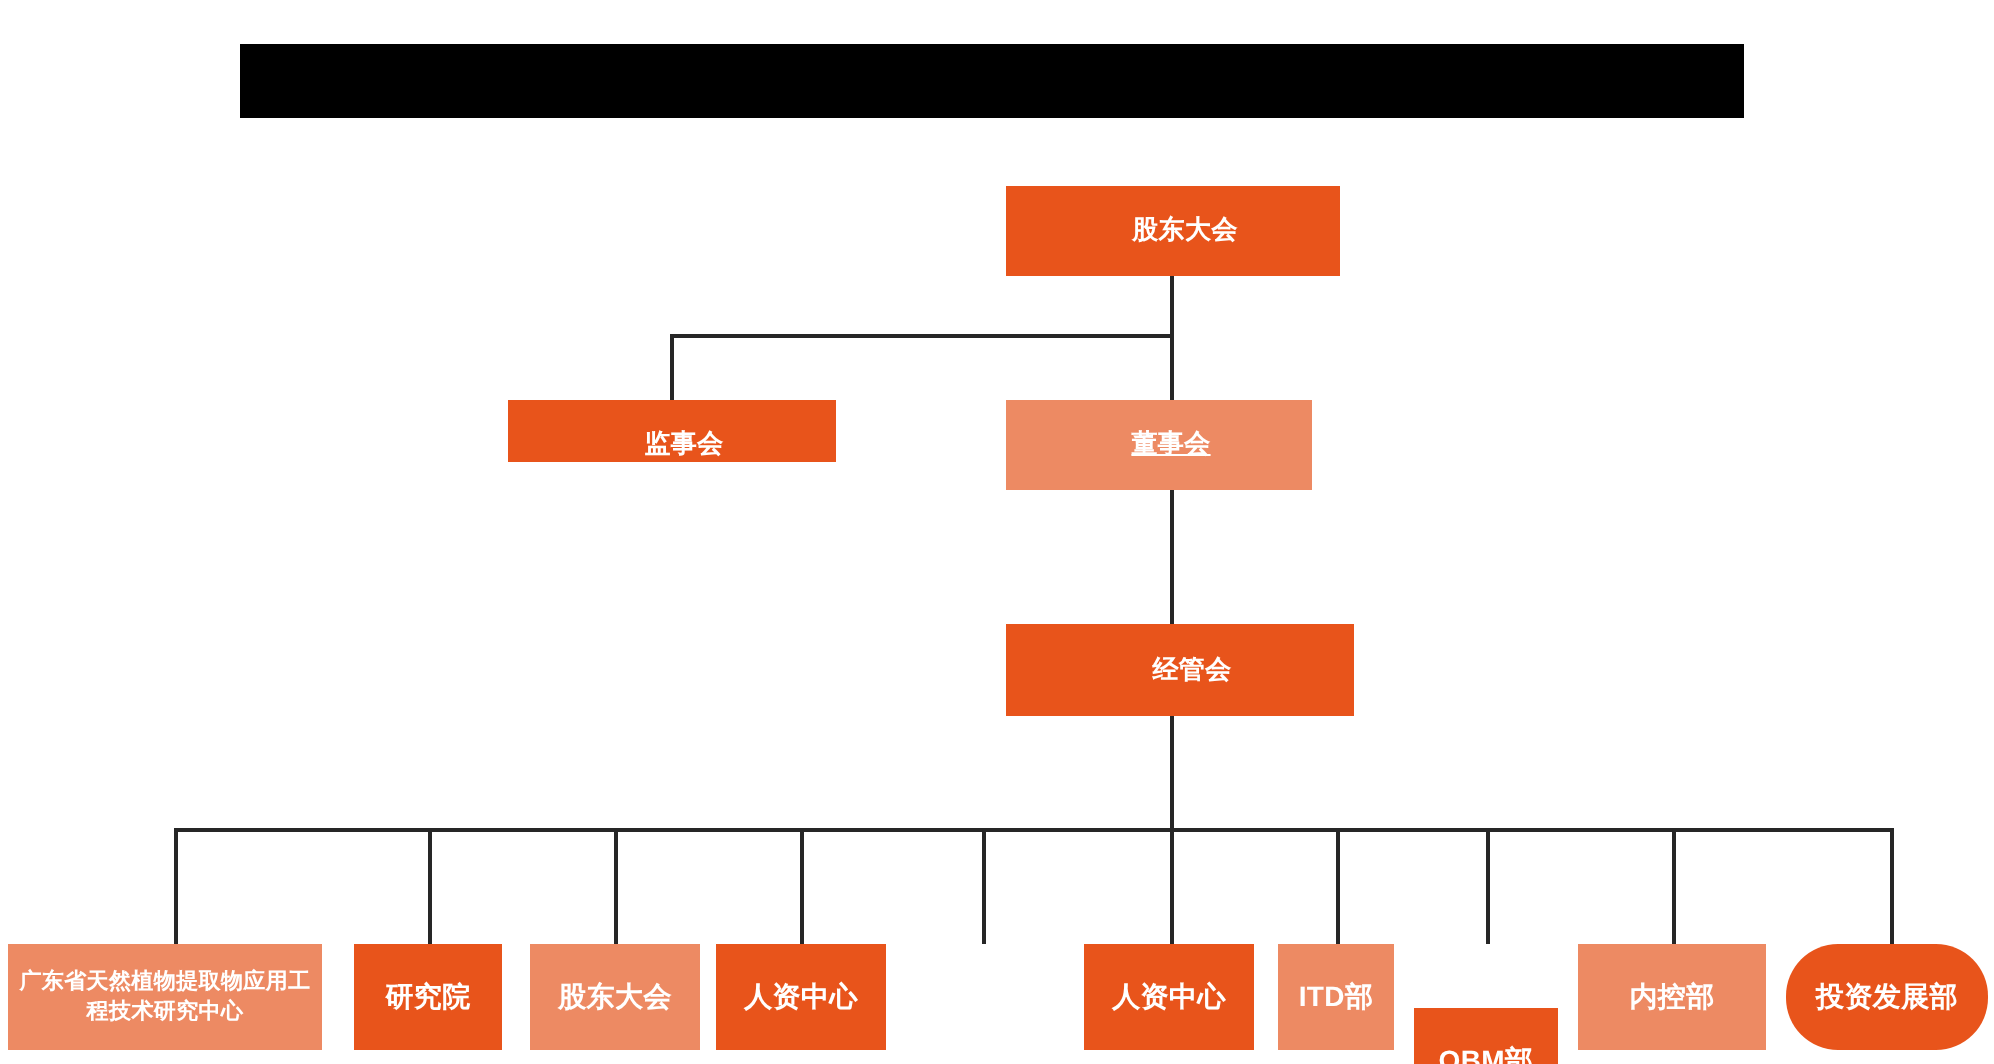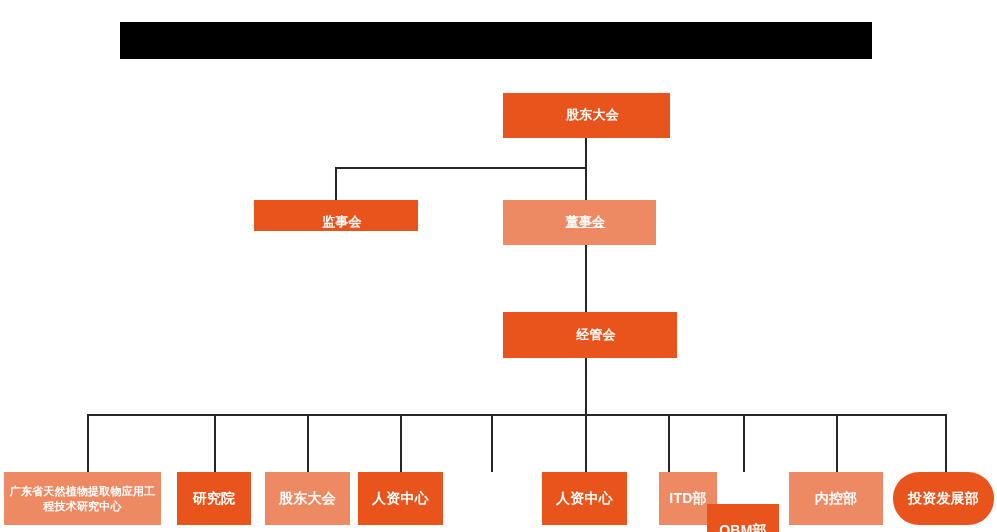--- a/index.html
+++ b/index.html
@@ -111,21 +111,21 @@
   </div>
   <div class="node light lvl-dept" style="left:265px; top:472px; width:85px; height:53px;">
     <span>股东大会</span>
   </div>
   <div class="node dark lvl-dept" style="left:358px; top:472px; width:85px; height:53px;">
     <span>人资中心</span>
   </div>
   <div class="node dark lvl-dept" style="left:542px; top:472px; width:85px; height:53px;">
     <span>人资中心</span>
   </div>
-  <div class="node light lvl-dept" style="left:639px; top:472px; width:58px; height:53px;margin-left:20px;">
+  <div class="node light lvl-dept" style="left:639px; top:472px; width:58px; height:53px;">
     <span>ITD部</span>
   </div>
   <div class="node dark lvl-dept" style="left:707px; top:472px; width:72px; height:53px;margin-top:32px;">
     <span>OBM部</span>
   </div>
   <div class="node light lvl-dept" style="left:789px; top:472px; width:94px; height:53px;">
     <span>内控部</span>
   </div>
   <div class="node dark lvl-dept" style="left:893px; top:472px; width:101px; height:53px;border-radius:26px;">
     <span>投资发展部</span>

